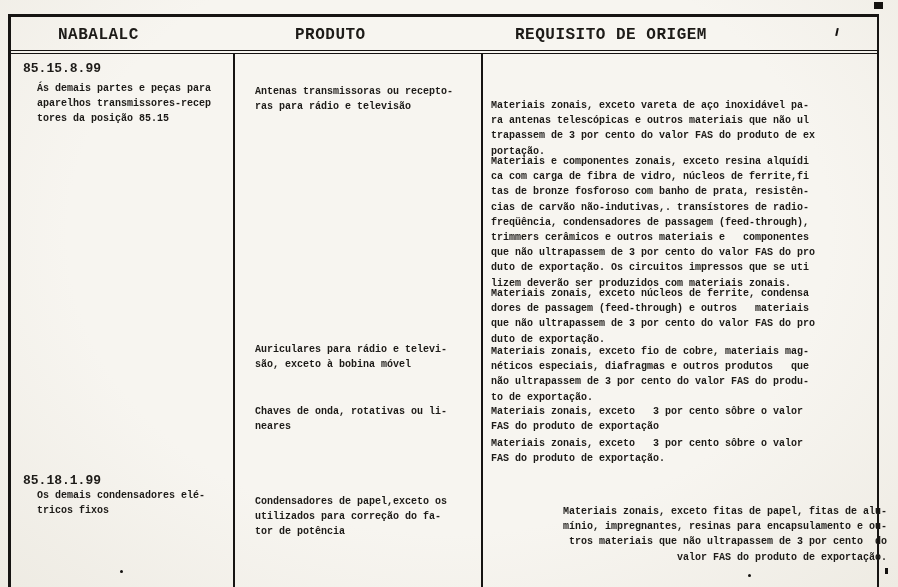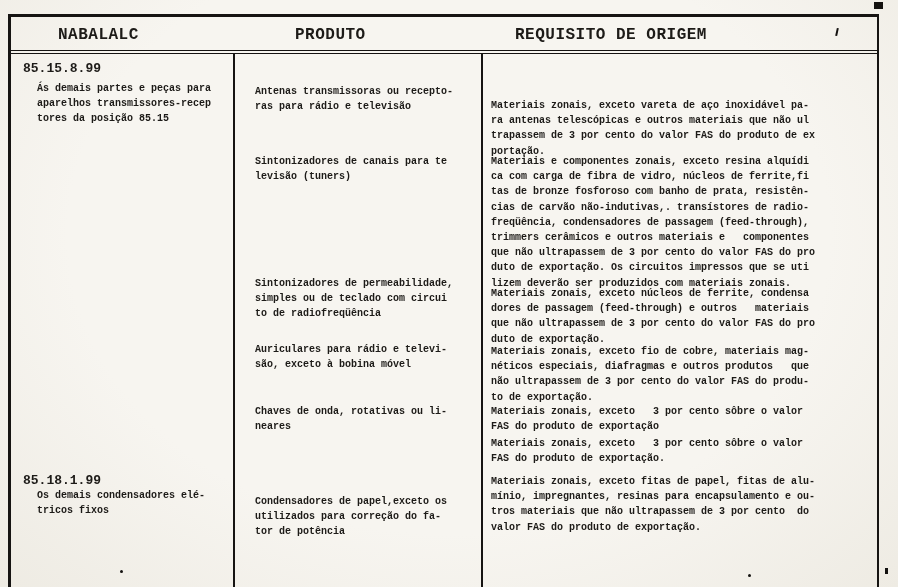--- a/index.html
+++ b/index.html
@@ -73,21 +73,21 @@
 
   .col-prod { left: 232px; width: 242px; margin-left: 12px; }
   .col-req  { left: 480px; width: 396px; }
 
   .r1p { top: 30px; }   .r1q { top: 44px; }
   .r2p { top: 100px; }  .r2q { top: 100px; }
   .r3p { top: 222px; }  .r3q { top: 232px; }
   .r4p { top: 288px; }  .r4q { top: 290px; }
   .r5p { top: 350px; }  .r5q { top: 350px; }
   .r6p { top: 378px; }  .r6q { top: 382px; }
-  .r7p { top: 440px; }  .r7q { top: 420px; }
+  .r7p { top: 440px; }  .r7q { top: 450px; text-align: right; }
 </style>
 </head>
 <body>
 
 <div class="page">
 
   <div class="artifact mark-top-right"></div>
   <div class="artifact speck-1"></div>
   <div class="artifact speck-2"></div>
   <div class="artifact speck-3"></div>
@@ -110,35 +110,30 @@
 aparelhos transmissores-recep
 tores da posição 85.15</div>
 
       <div class="cell col-prod r1p">Antenas transmissoras ou recepto-
 ras para rádio e televisão</div>
       <div class="cell col-req r1q">Materiais zonais, exceto vareta de aço inoxidável pa-
 ra antenas telescópicas e outros materiais que não ul
 trapassem de 3 por cento do valor FAS do produto de ex
 portação.</div>
 
-      <div class="cell col-prod r2p">Sintonizadores de canais para te
-levisão (tuners)</div>
       <div class="cell col-req r2q">Materiais e componentes zonais, exceto resina alquídi
 ca com carga de fibra de vidro, núcleos de ferrite,fi
 tas de bronze fosforoso com banho de prata, resistên-
 cias de carvão não-indutivas,. transístores de radio-
 freqüência, condensadores de passagem (feed-through),
 trimmers cerâmicos e outros materiais e   componentes
 que não ultrapassem de 3 por cento do valor FAS do pro
 duto de exportação. Os circuitos impressos que se uti
 lizem deverão ser produzidos com materiais zonais.</div>
 
-      <div class="cell col-prod r3p">Sintonizadores de permeabilidade,
-simples ou de teclado com circui
-to de radiofreqüência</div>
       <div class="cell col-req r3q">Materiais zonais, exceto núcleos de ferrite, condensa
 dores de passagem (feed-through) e outros   materiais
 que não ultrapassem de 3 por cento do valor FAS do pro
 duto de exportação.</div>
 
       <div class="cell col-prod r4p">Auriculares para rádio e televi-
 são, exceto à bobina móvel</div>
       <div class="cell col-req r4q">Materiais zonais, exceto fio de cobre, materiais mag-
 néticos especiais, diafragmas e outros produtos   que
 não ultrapassem de 3 por cento do valor FAS do produ-

